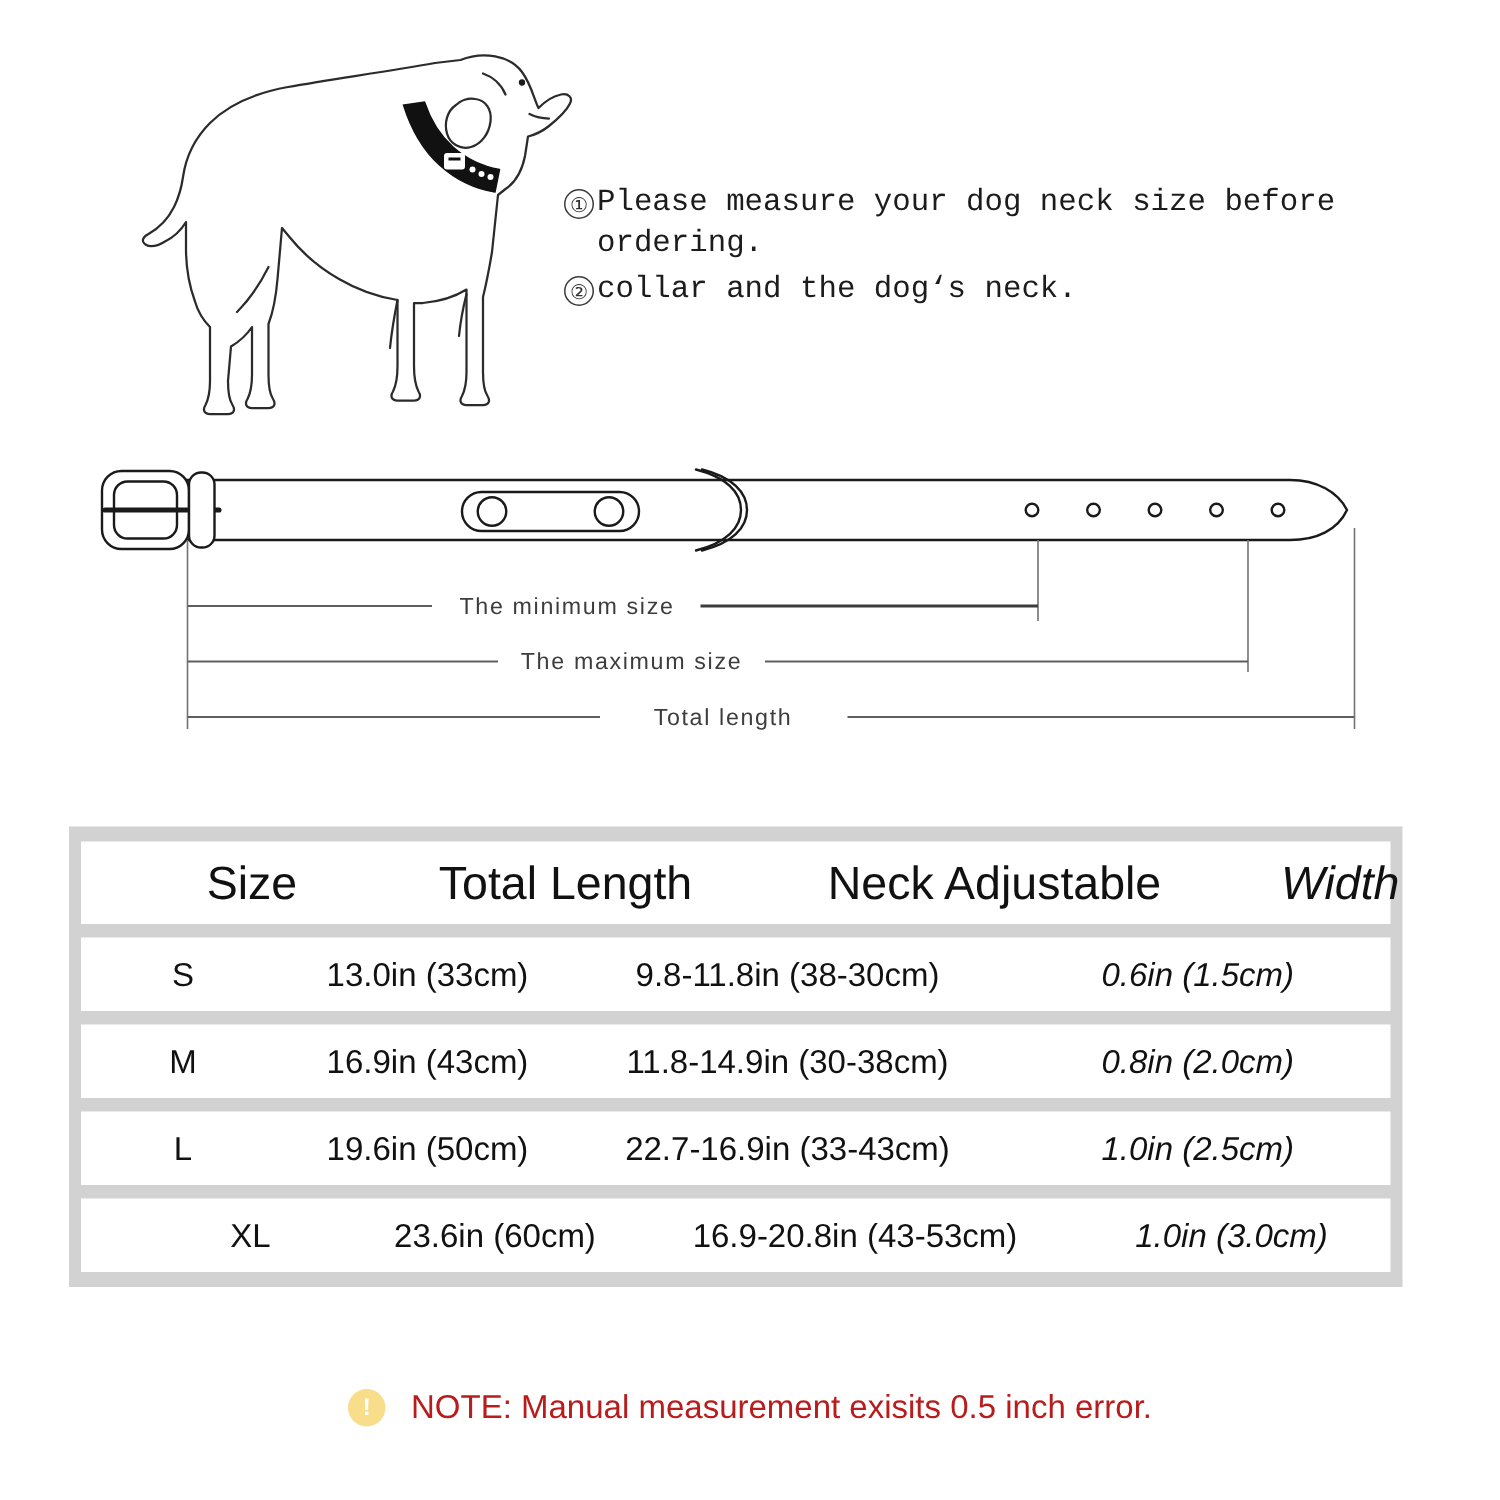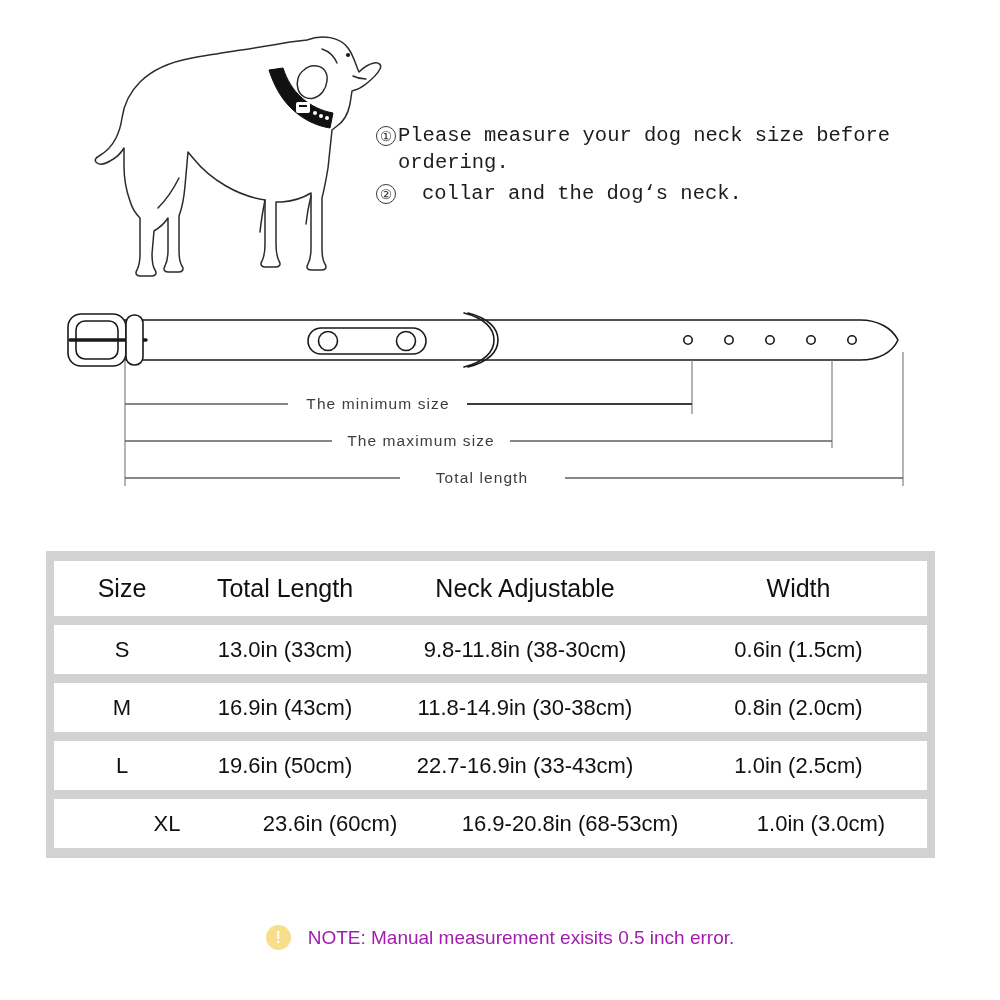--- a/index.html
+++ b/index.html
@@ -46,21 +46,21 @@
     border: 1.3px solid #3a3a3a;
     border-radius: 50%;
     font-size: 13.5px;
     line-height: 19px;
     text-align: center;
     color: #333;
     margin-top: 4px;
     box-sizing: border-box;
   }
   .instr-text { margin-left: 2px; font-family: Liberation Mono, monospace; }
-  .instr-text .cont { display: block; margin-left: 24px; }
+  .instr-text .cont { display: block; }
 
   
   #collar-diagram {
     position: absolute;
     left: 60px;
     top: 296px;
     width: 890px;
     height: 210px;
     text-align: center;
   }
@@ -83,25 +83,25 @@
     align-items: center;
   }
   .trow:last-child { margin-bottom: 0; padding-left: 45px; }
   .trow.header { height: 55px; }
   .tcell {
     text-align: center;
     font-size: 22px;
     color: #111;
     white-space: nowrap;
   }
-  .trow.header .tcell { font-size: 25px; }
+  .trow.header .tcell { font-size: 31px; padding-left: 46px; }
   .c-size  { flex: 0 0 136px; }
   .c-total { flex: 0 0 190px; }
   .c-neck  { flex: 0 0 290px; }
-  .c-width { flex: 1 1 auto; }
+  .c-width { flex: 1 1 auto; font-style: italic; }
 
   
   #note-bar {
     position: absolute;
     left: 0;
     top: 925px;
     width: 1000px;
     display: flex;
     align-items: center;
     justify-content: center;
@@ -113,22 +113,22 @@
     background: #f8dd8b;
     color: #ffffff;
     font-size: 16px;
     line-height: 25px;
     text-align: center;
     font-weight: bold;
     margin-right: 17px;
     flex: 0 0 auto;
   }
   #note-text {
-    font-size: 19px;
-    color: #a21caf;
+    font-size: 22px;
+    color: #b91c1c;
     white-space: nowrap;
   }
 </style>
 </head>
 <body>
 
 <div id="dog-illustration">
   <svg viewBox="0 0 340 272" width="340" height="272">
     <g fill="none" stroke="#2b2b2b" stroke-width="1.5" stroke-linejoin="round" stroke-linecap="round">
 
@@ -334,21 +334,21 @@
   <div class="trow">
     <div class="tcell c-size">L</div>
     <div class="tcell c-total">19.6in (50cm)</div>
     <div class="tcell c-neck">22.7-16.9in (33-43cm)</div>
     <div class="tcell c-width">1.0in (2.5cm)</div>
   </div>
 
   <div class="trow">
     <div class="tcell c-size">XL</div>
     <div class="tcell c-total">23.6in (60cm)</div>
-    <div class="tcell c-neck">16.9-20.8in (68-53cm)</div>
+    <div class="tcell c-neck">16.9-20.8in (43-53cm)</div>
     <div class="tcell c-width">1.0in (3.0cm)</div>
   </div>
 
 </div>
 
 <div id="note-bar">
   <div id="note-icon">!</div>
   <div id="note-text">NOTE: Manual measurement exisits 0.5 inch error.</div>
 </div>
 

